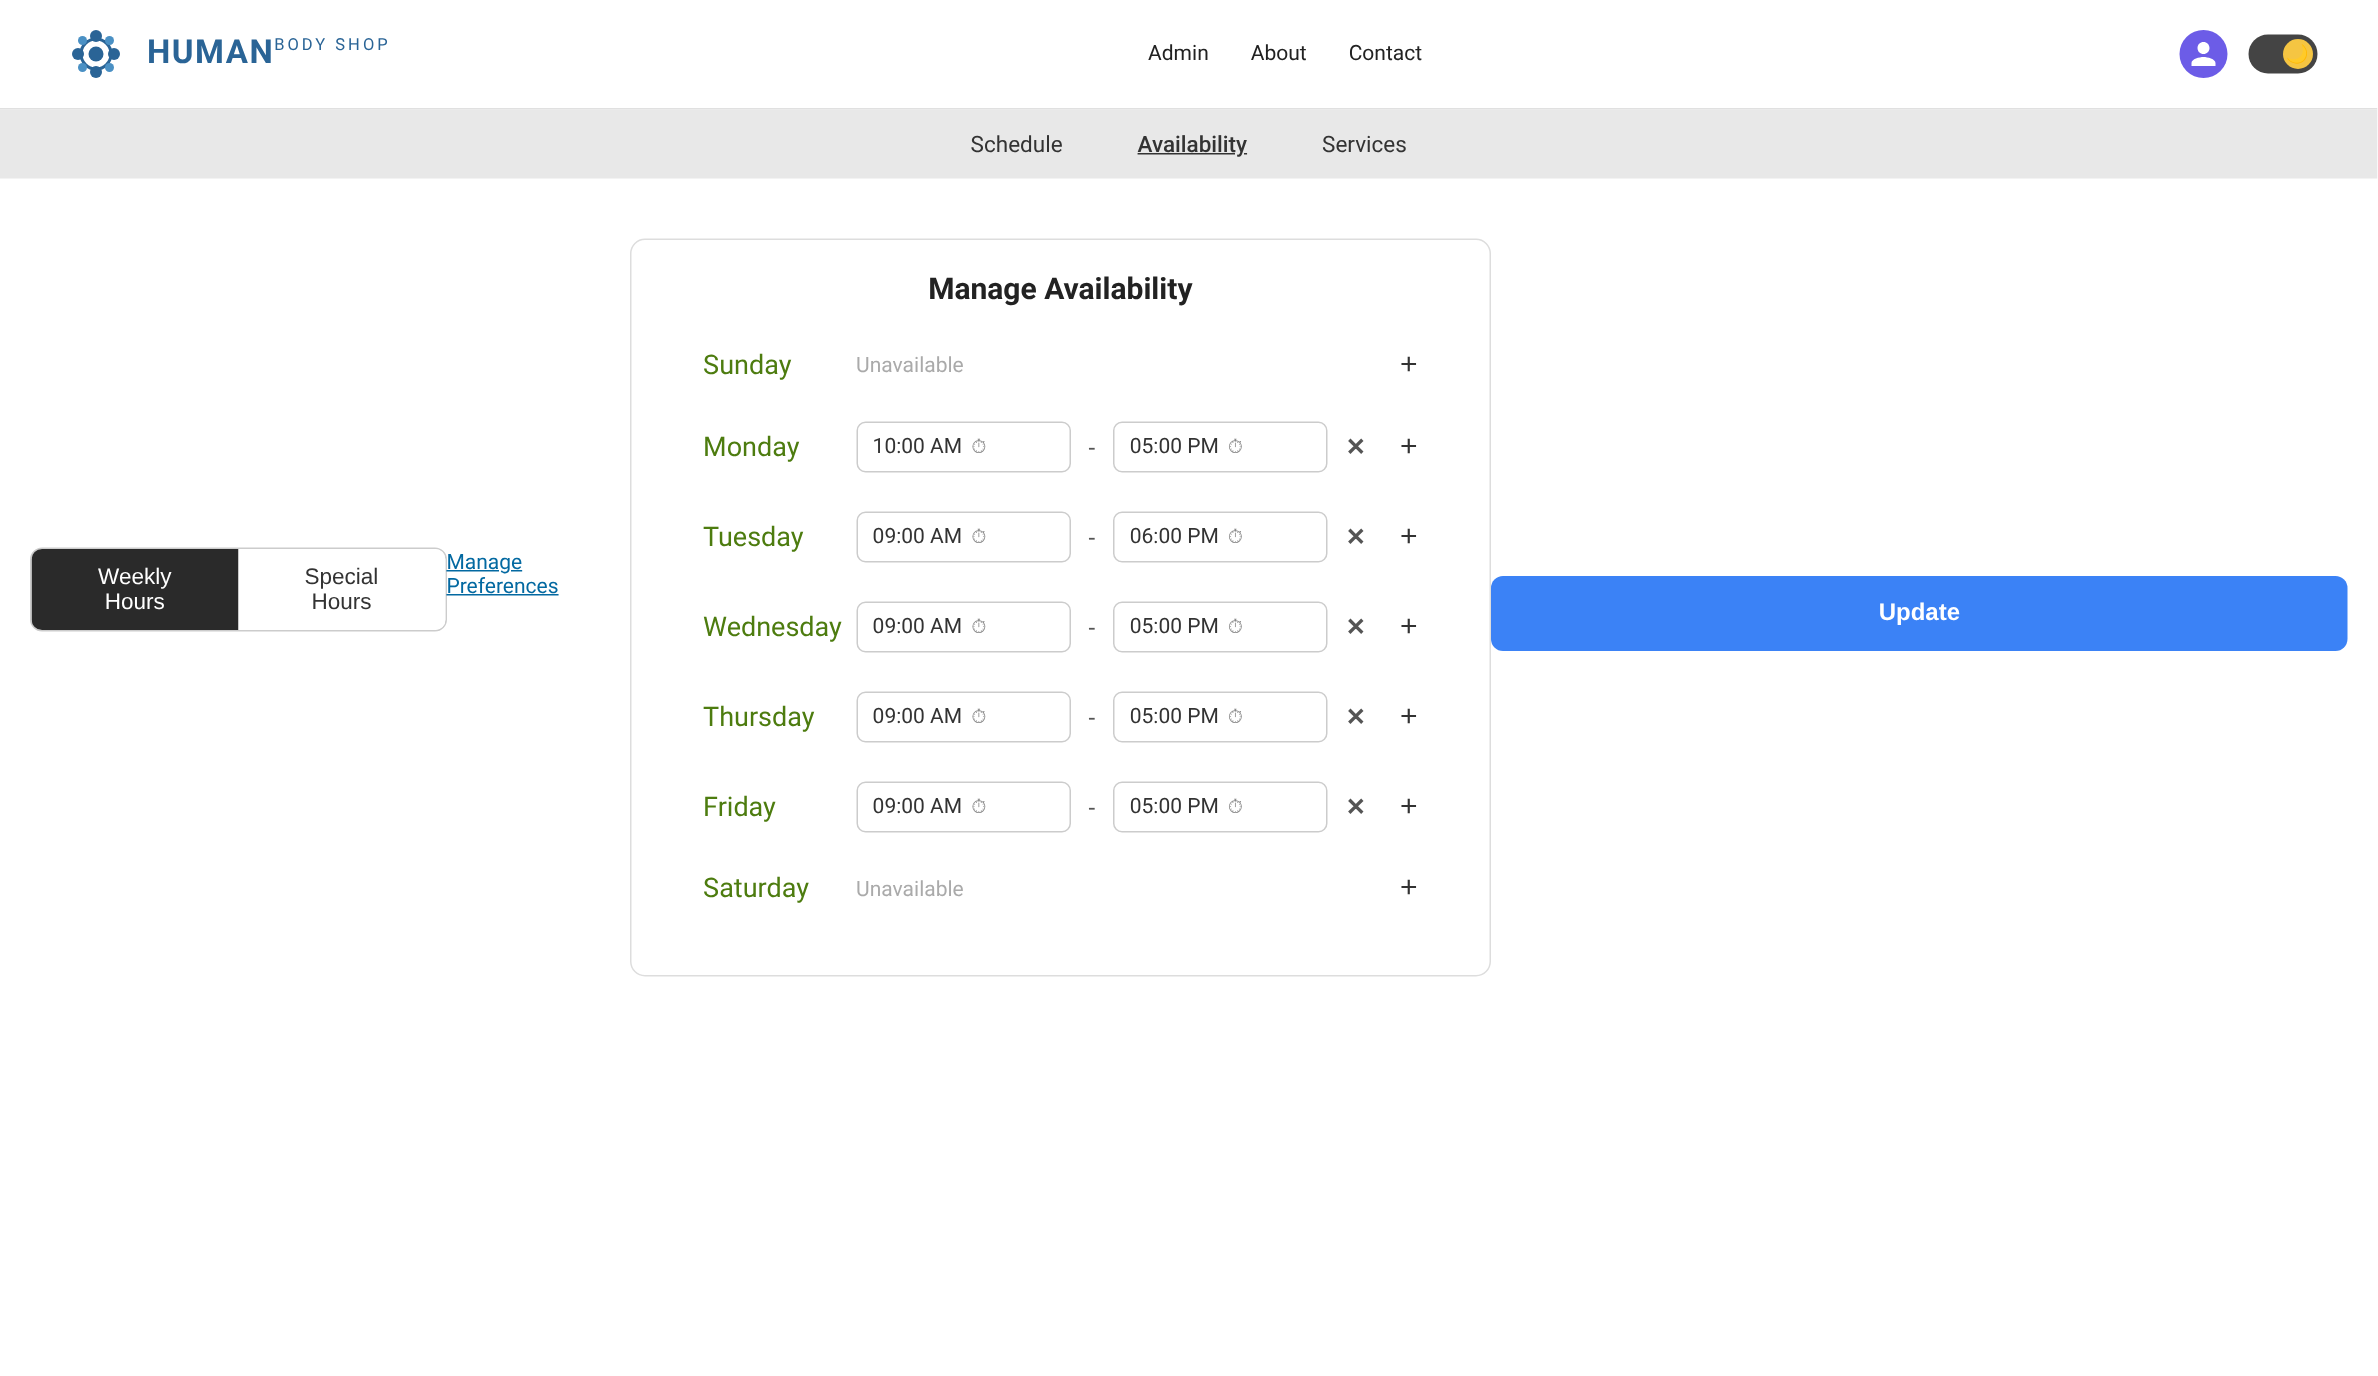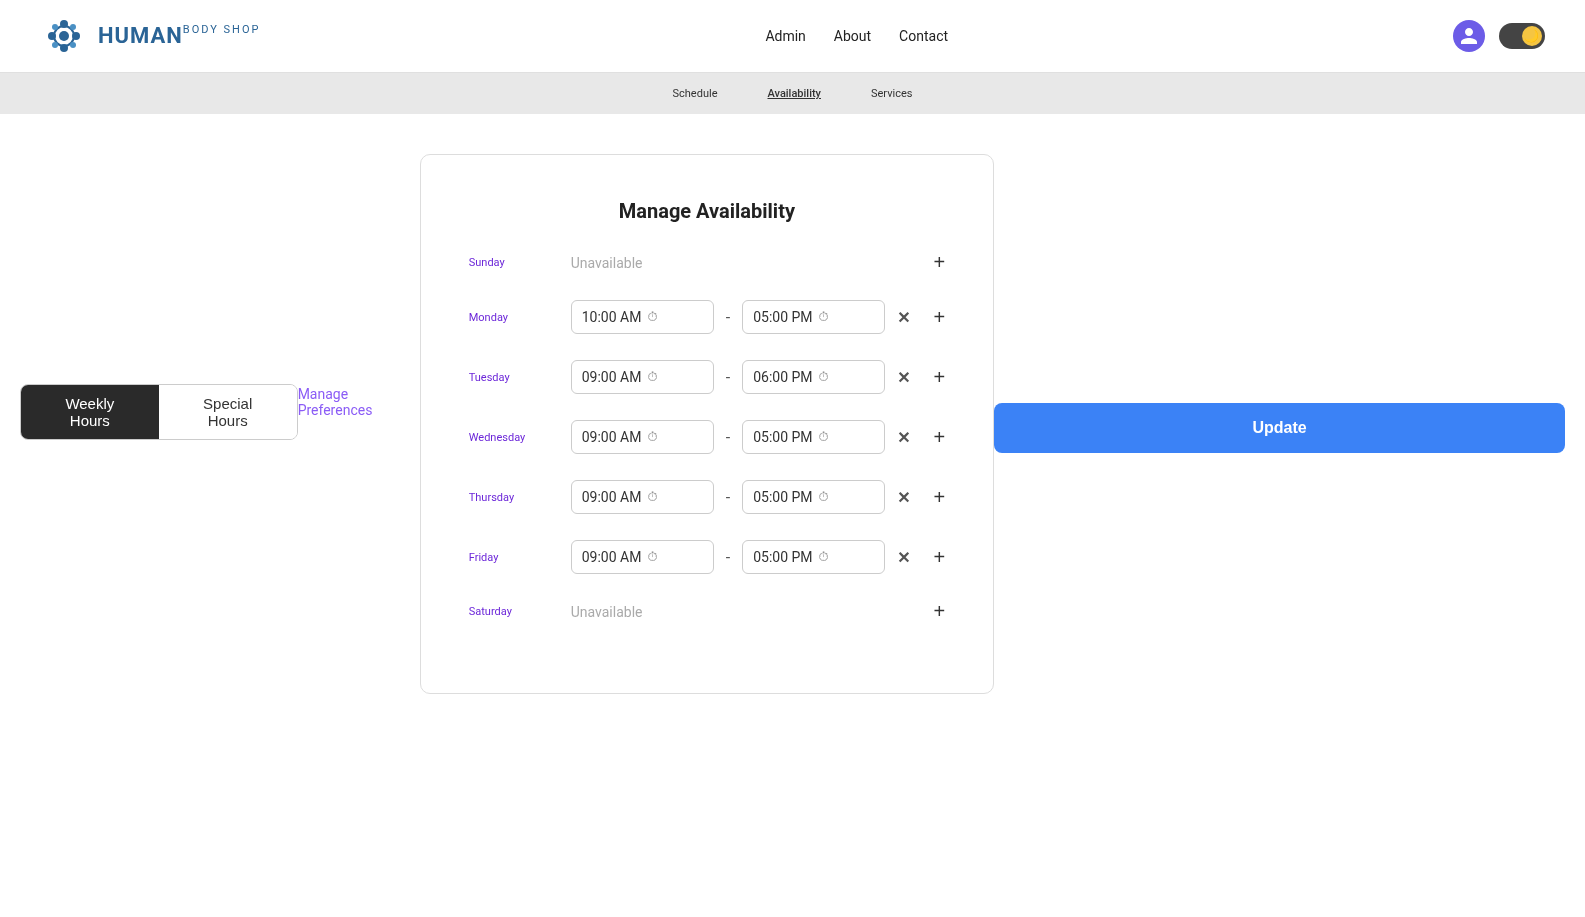--- a/index.html
+++ b/index.html
@@ -95,21 +95,21 @@
     .sub-nav {
       background: #e8e8e8;
       display: flex;
       justify-content: center;
       gap: 50px;
       padding: 14px 0;
     }
     .sub-nav a {
       text-decoration: none;
       color: #333;
-      font-size: 11px;
+      font-size: 15px;
     }
     .sub-nav a.active {
       text-decoration: underline;
       font-weight: 500;
     }
 
     
     .main {
       display: flex;
       flex-direction: row;
@@ -135,52 +135,53 @@
       color: #333;
     }
     .tab-btn.active {
       background: #2a2a2a;
       color: #fff;
     }
 
     
     .manage-pref-link {
       font-size: 14px;
-      color: #8b5cf6;
+      color: #0369a1;
+      text-decoration: underline;
       cursor: pointer;
       margin-bottom: 44px;
     }
 
     
     .availability-card {
       background: #fff;
       border: 1.5px solid #ddd;
       border-radius: 10px;
-      padding: 44px 48px;
+      padding: 20px 48px;
       width: 600px;
       max-width: 100%;
     }
     .availability-title {
       font-size: 20px;
       font-weight: 700;
       text-align: center;
       margin-bottom: 28px;
     }
 
     
     .day-row {
       display: flex;
       align-items: center;
       margin-bottom: 26px;
       gap: 12px;
     }
     .day-label {
       width: 90px;
-      font-size: 11px;
-      color: #6d28d9;
+      font-size: 18px;
+      color: #4d7c0f;
       flex-shrink: 0;
     }
     .unavailable-text {
       color: #aaa;
       font-size: 14px;
       flex: 1;
     }
     .time-input {
       border: 1.5px solid #ccc;
       border-radius: 6px;

